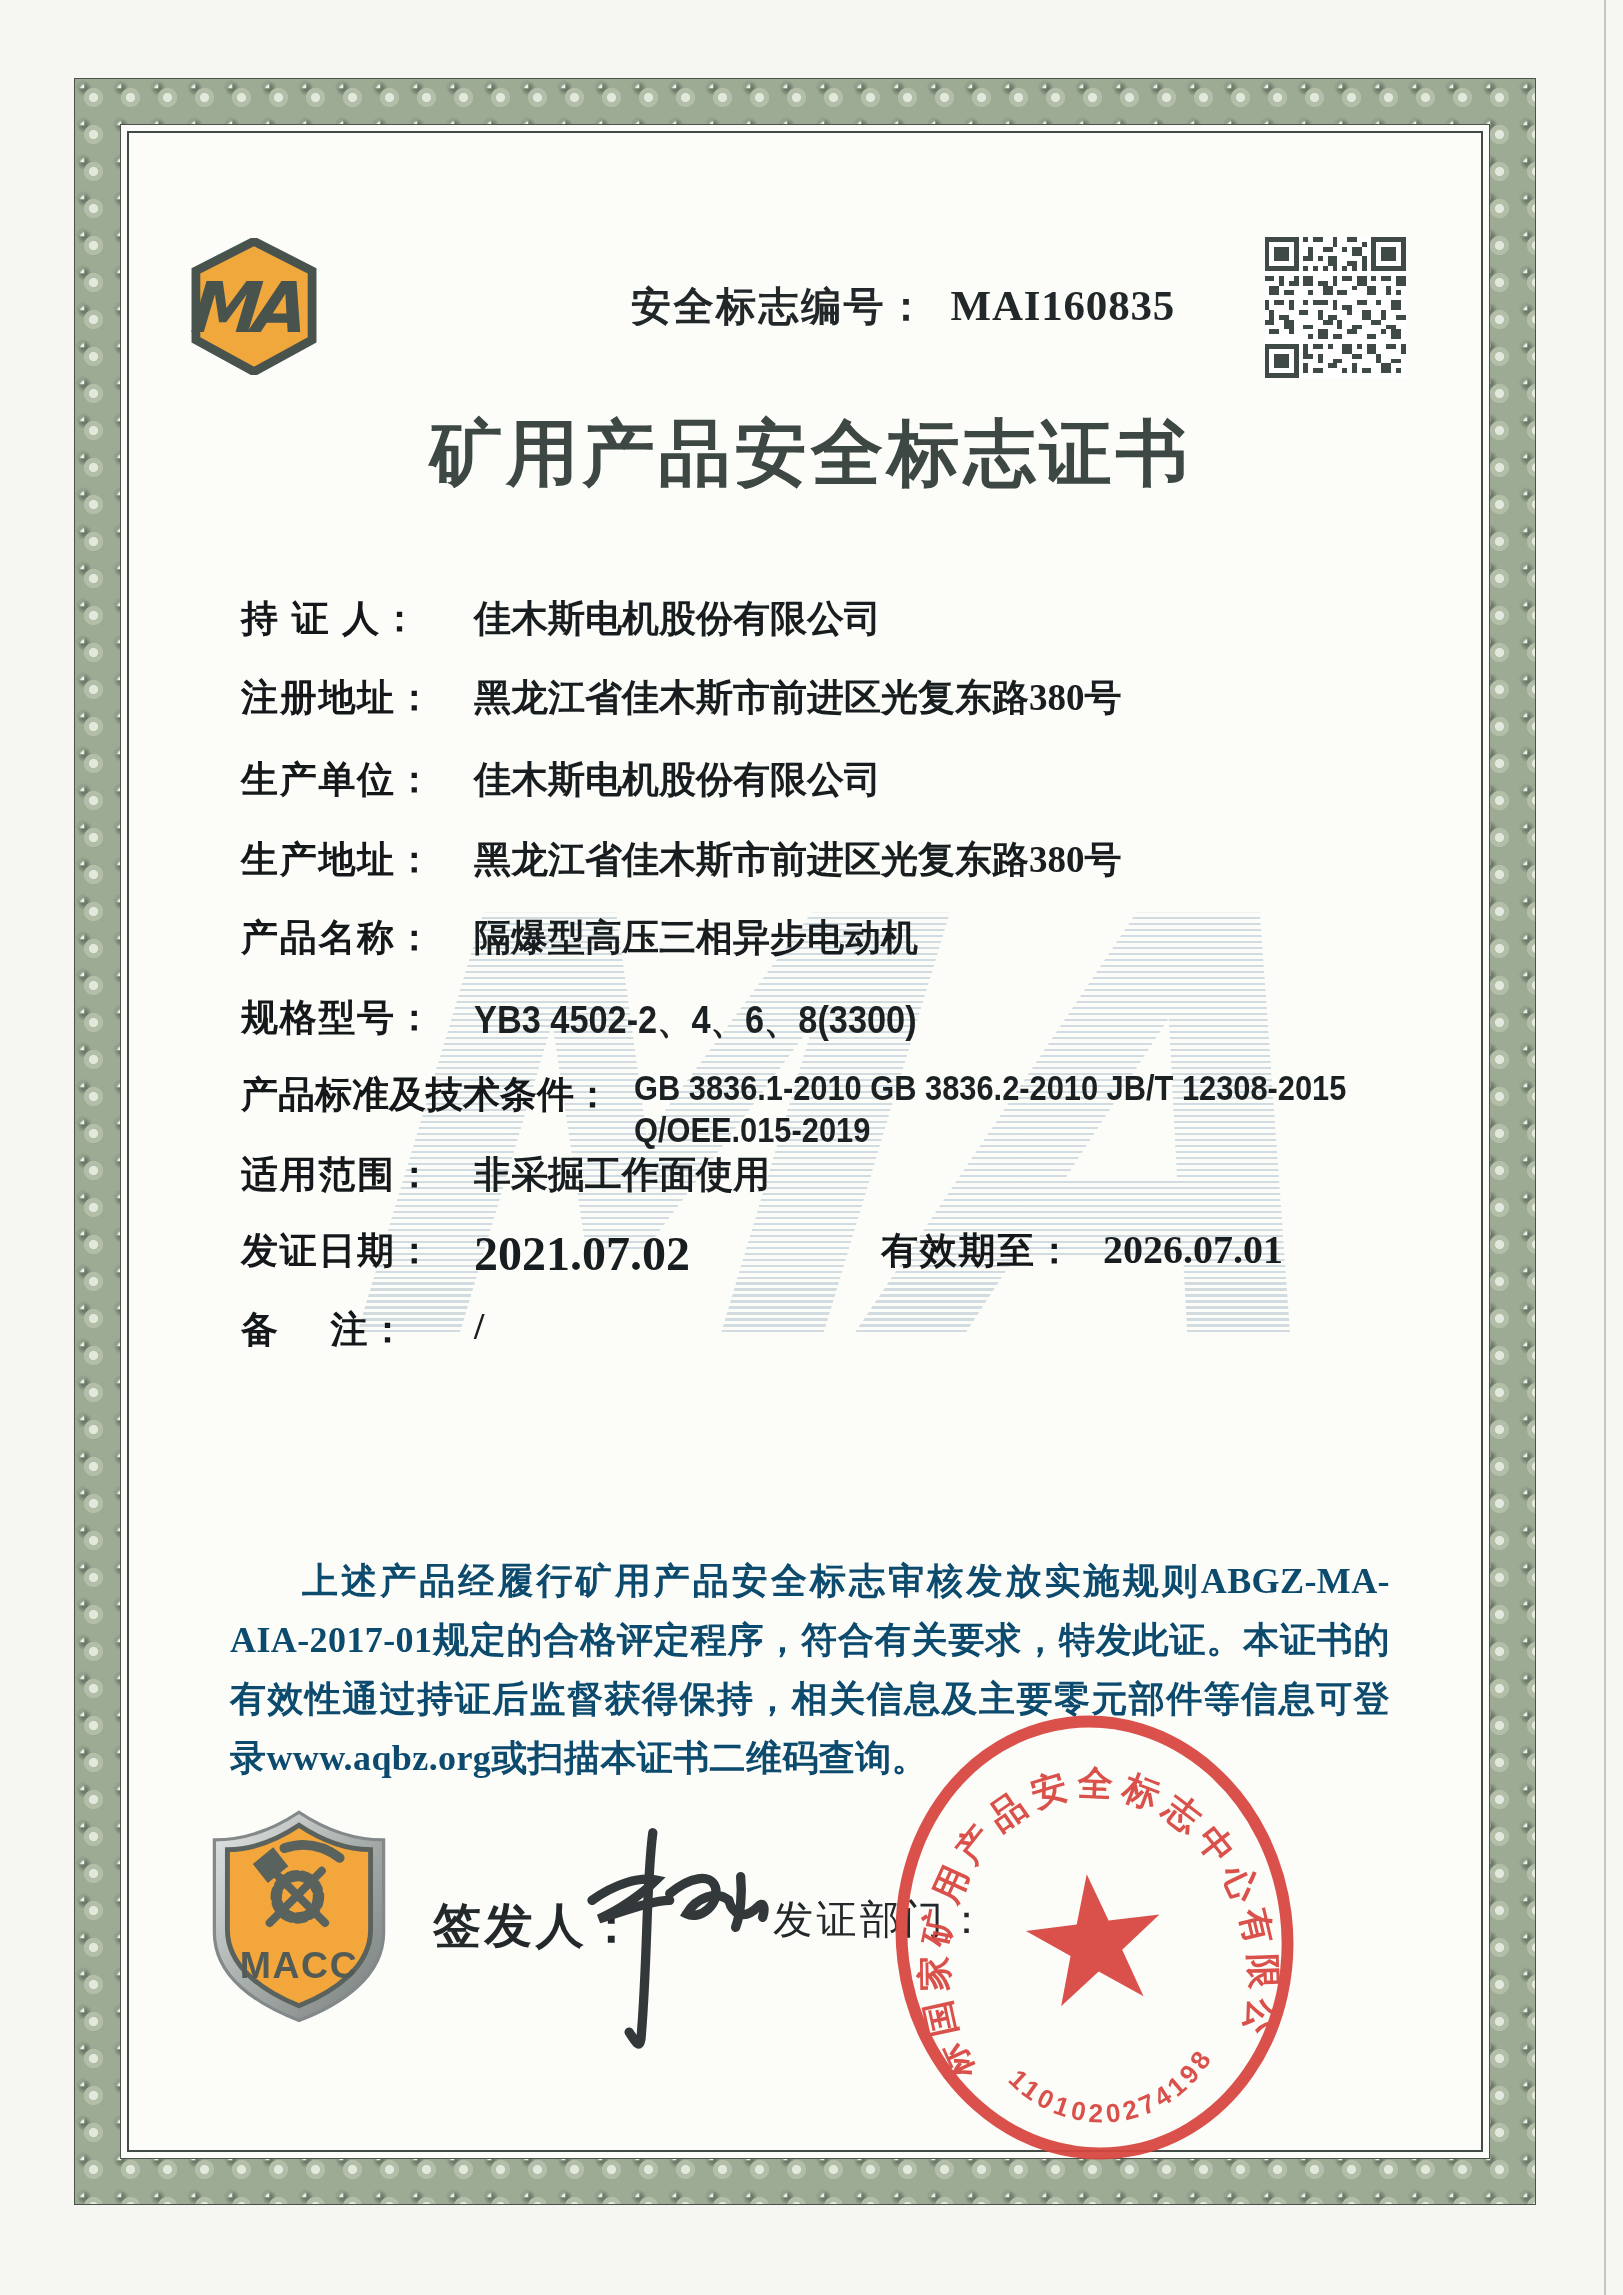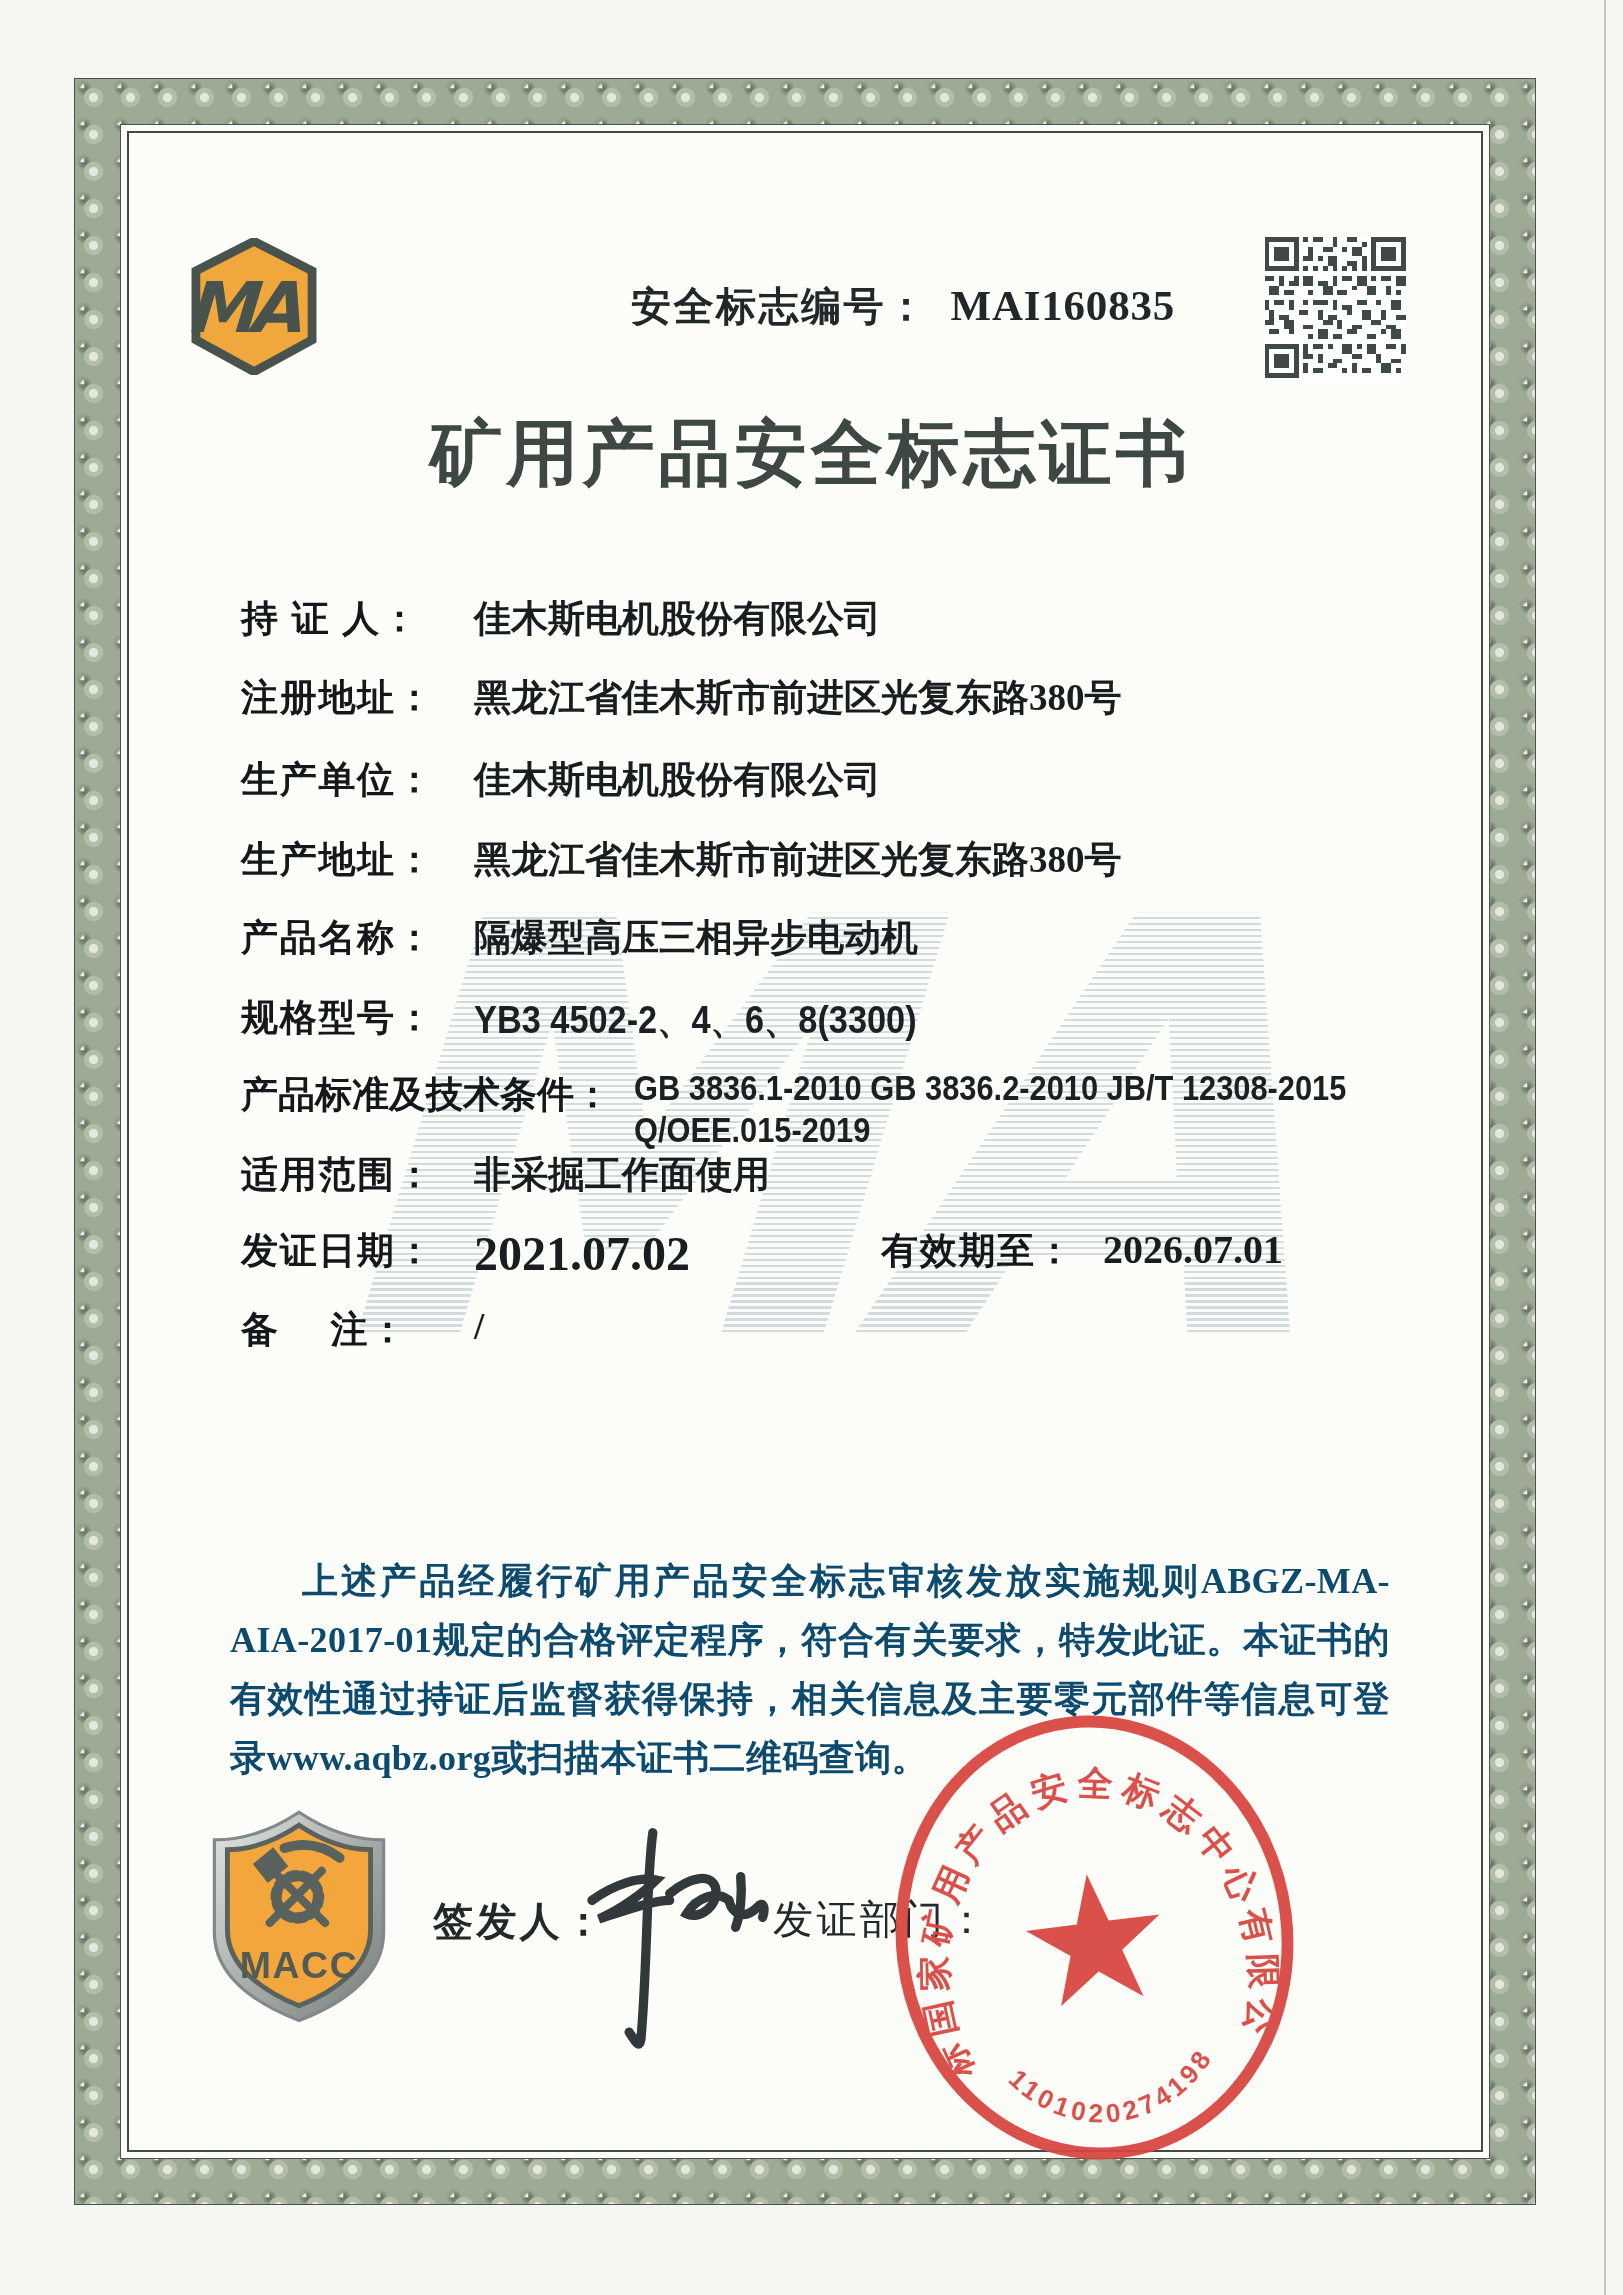--- a/index.html
+++ b/index.html
@@ -65,21 +65,21 @@
   .date2-val{position:absolute; left:862px; top:0;}
   
   .statement{
     position:absolute; left:230px; top:1516px; width:1160px;
     font-family:"Liberation Serif","DejaVu Serif",serif;
     font-size:36px; line-height:59px; font-weight:600; color:#0c4a6e;
     text-indent:2em; text-align:justify; letter-spacing:0.4px;
   }
   
   .macc{position:absolute; left:201px; top:1809px; width:196px; height:218px;}
-  .signer{position:absolute; left:433px; top:1894px; font-size:40px; font-weight:700; letter-spacing:3.4px; color:#23282b;}
+  .signer{position:absolute; left:433px; top:1894px; font-size:48px; font-weight:700; letter-spacing:3.4px; color:#23282b;}
   .signature{position:absolute; left:541px; top:1826px; width:254px; height:245px;}
   .dept{position:absolute; left:773px; top:1892px; font-size:40px; font-weight:400; letter-spacing:3.4px; color:#23282b;}
   .seal{position:absolute; left:873px; top:1695px; width:443px; height:485px; opacity:.93;}
   
   .scan-edge{position:absolute; right:17px; top:0; width:2.5px; height:2295px; background:#c6c6c0;}
 </style>
 </head>
 <body>
 
 <div class="page">

